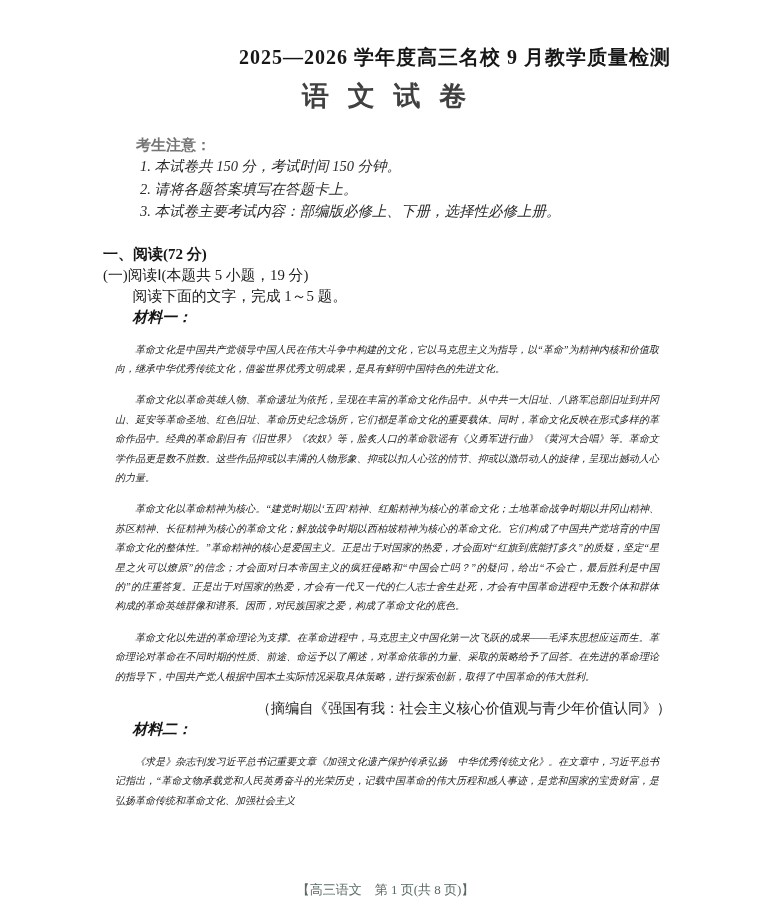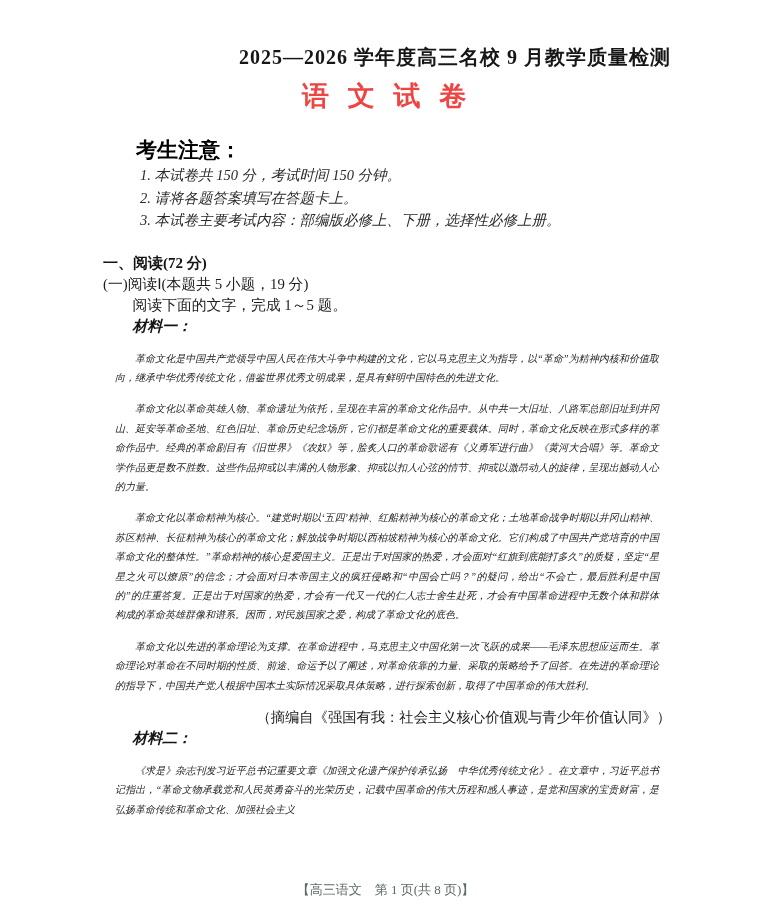--- a/index.html
+++ b/index.html
@@ -27,30 +27,30 @@
     font-weight: bold;
     letter-spacing: 1px;
     color: #161616;
   }
   .exam-subtitle {
     text-align: center;
     font-size: 27px;
     font-weight: bold;
     letter-spacing: 6px;
     margin-top: 7px;
-    color: #ef4444;
+    color: #404040;
   }
   .notice {
     margin-top: 22px;
     padding-left: 33px;
   }
   .notice-heading {
-    font-size: 21px;
+    font-size: 15px;
     font-weight: bold;
-    color: #000000;
+    color: #737373;
   }
   .notice-item {
     font-size: 14.5px;
     font-style: italic;
     line-height: 22.5px;
     color: #2a2a2a;
     padding-left: 4px;
   }
   .section-block {
     margin-top: 21px;

